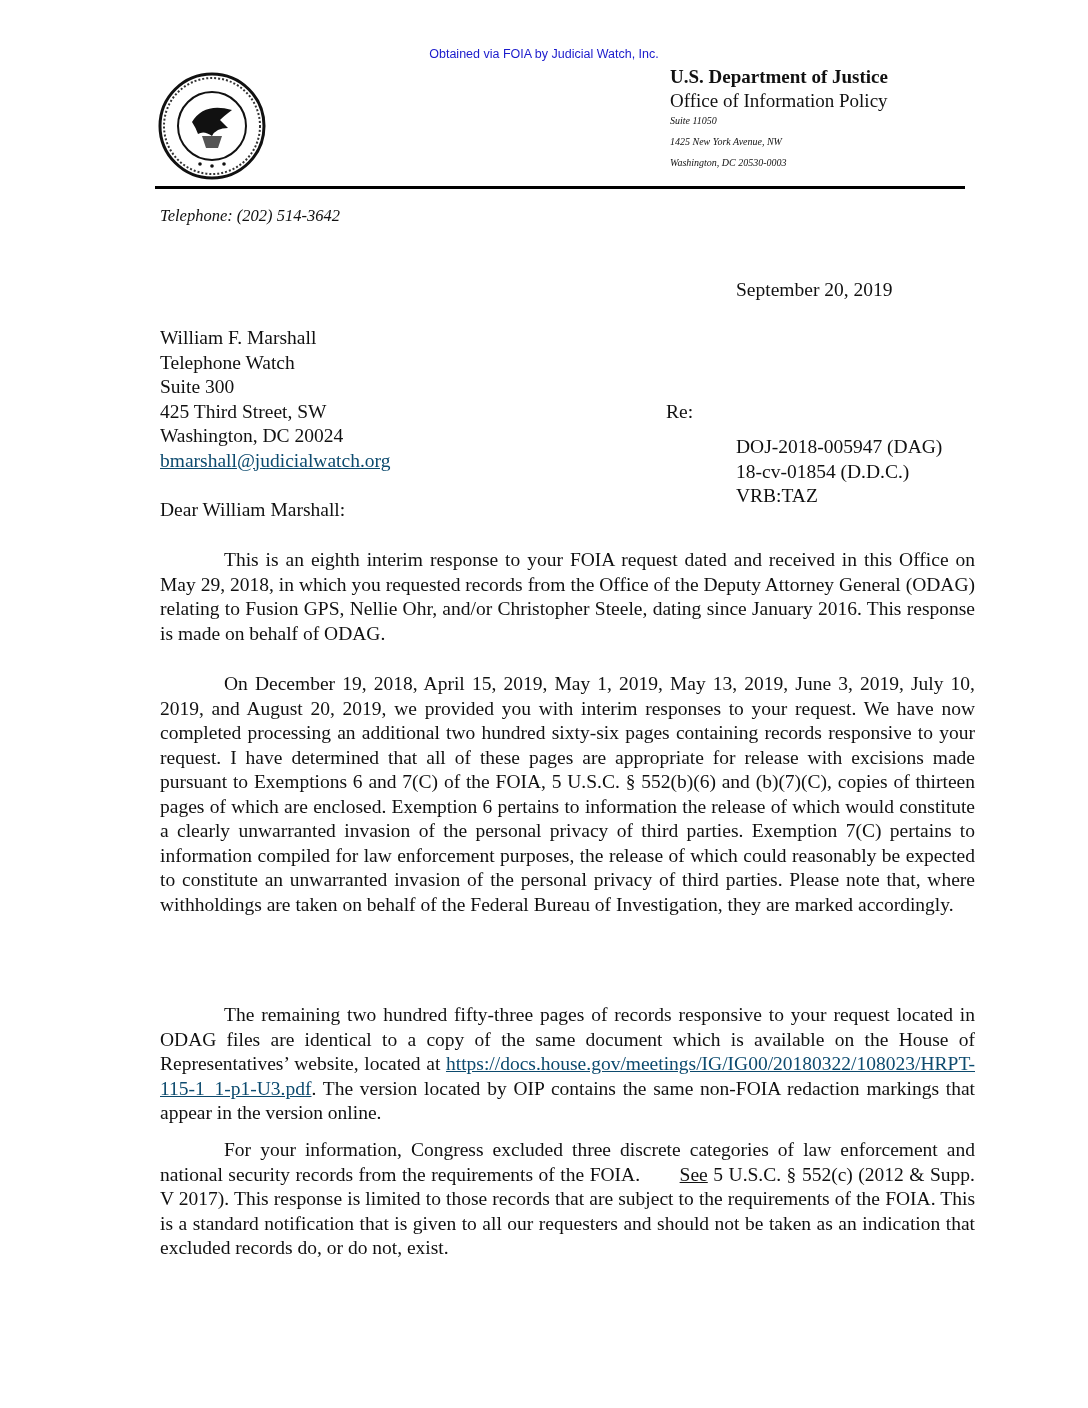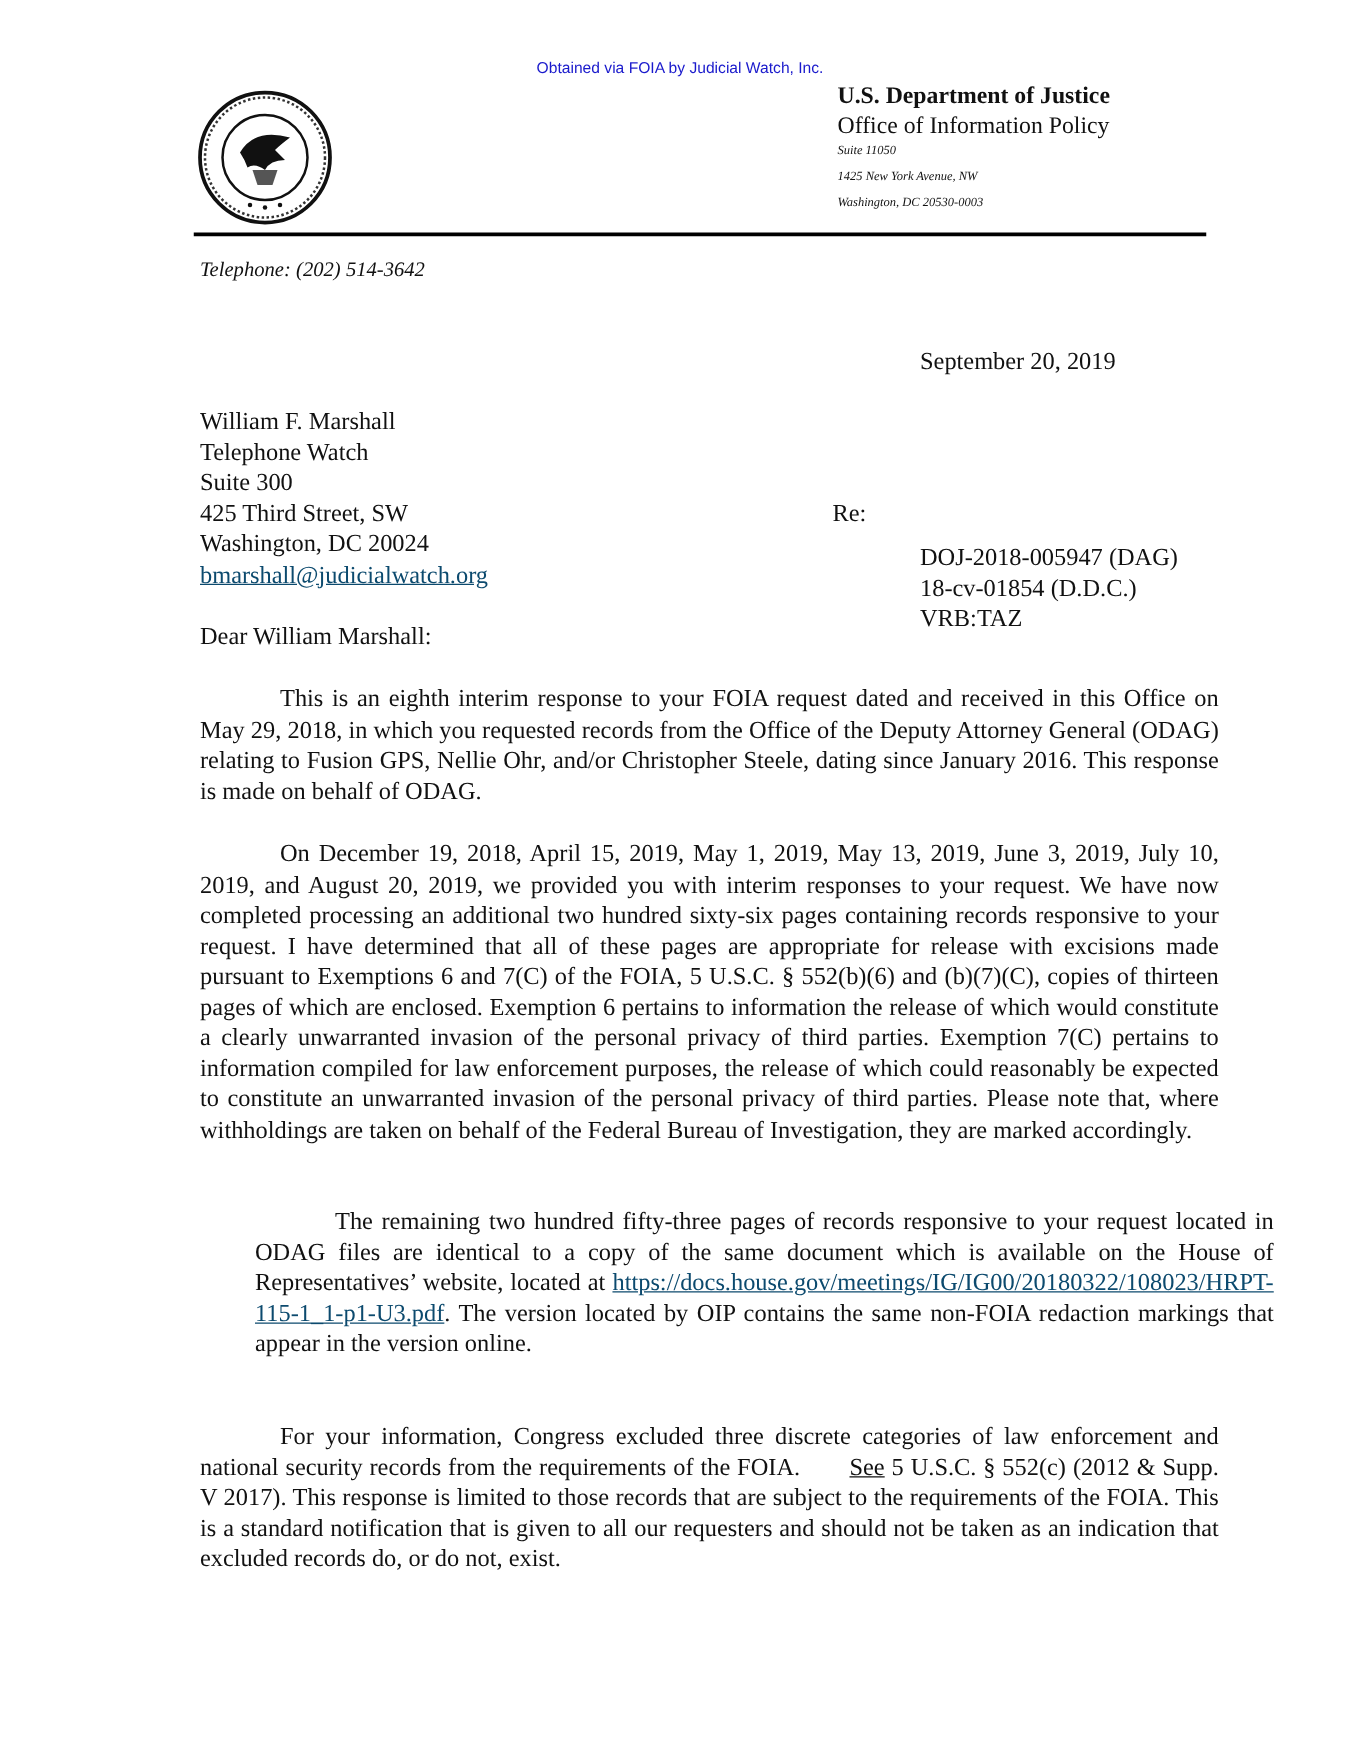--- a/index.html
+++ b/index.html
@@ -21,21 +21,21 @@
   .addr { left:160px; top:326px; }
   .addr div { white-space:nowrap; }
   .link { color:#0c4a6e; text-decoration:underline; }
   .re-label { left:666px; top:400px; }
   .re-vals { left:736px; top:400px;margin-top:35px; }
   .salute { left:160px; top:498px;text-align:center; }
   .para { left:160px; width:815px; text-align:justify; text-align-last:left; }
   .para .indent { display:inline-block; width:64px; }
   .p1 { top:548px; }
   .p2 { top:672px; }
-  .p3 { top:966px;margin-left:44px; }
+  .p3 { top:1003px; }
   .p4 { top:1138px; }
   .u { text-decoration:underline;margin-left:34px; }
 </style>
 </head>
 <body>
 
 <div class="abs watermark">Obtained via FOIA by Judicial Watch, Inc.</div>
 
 <svg class="abs seal" viewBox="0 0 108 108">
   <circle cx="54" cy="54" r="52" fill="#fff" stroke="#111" stroke-width="3"></circle>

